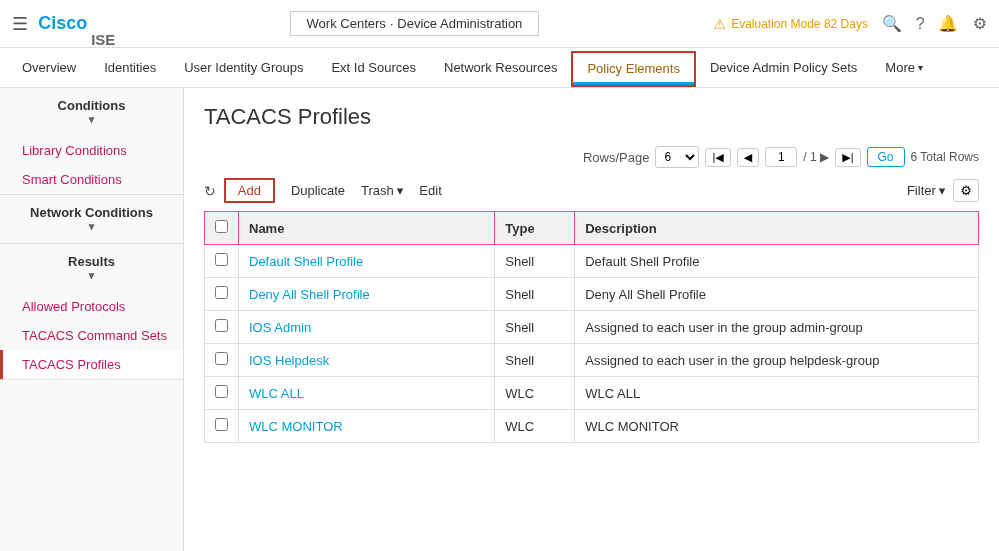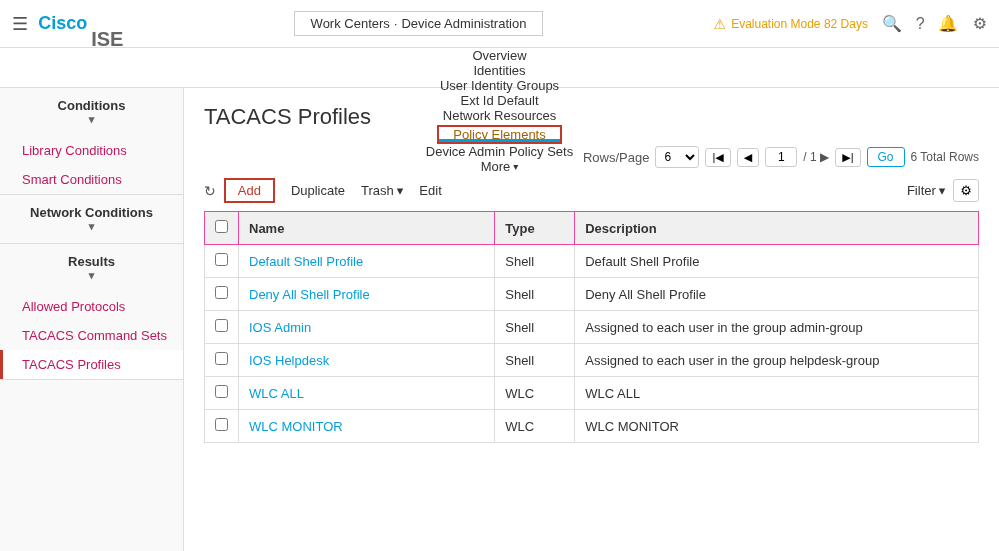--- a/index.html
+++ b/index.html
@@ -3,30 +3,30 @@
   <meta charset="utf-8">
   <style>
     * { box-sizing: border-box; margin: 0; padding: 0; }
     body { font-family: -apple-system, BlinkMacSystemFont, 'Segoe UI', Arial, sans-serif; font-size: 13px; color: #333; background: #fff; width: 999px; height: 551px; overflow: hidden; }
 
     
     .topbar { display: flex; align-items: center; height: 48px; background: #fff; border-bottom: 1px solid #ddd; padding: 0 12px; gap: 10px; }
     .hamburger { font-size: 18px; cursor: pointer; color: #555; }
     .cisco-logo { display: flex; align-items: center; gap: 4px; font-weight: 700; font-size: 16px; color: #1d6fa4; }
     .cisco-logo .cisco-text { color: #049fd9; font-size: 18px; font-weight: 700; text-align: right; }
-    .cisco-logo .ise-text { color: #666; font-size: 20px; margin-top: 32px; }
+    .cisco-logo .ise-text { color: #666; font-size: 15px; margin-top: 32px; }
     .breadcrumb-box { flex: 1; display: flex; justify-content: center; }
     .breadcrumb-inner { border: 1px solid #ccc; padding: 4px 16px; font-size: 13px; color: #333; }
     .topbar-right { display: flex; align-items: center; gap: 14px; margin-left: auto; }
     .warning-badge { display: flex; align-items: center; gap: 5px; color: #e8a000; font-size: 12px; }
     .warning-icon { font-size: 14px; }
     .topbar-icon { font-size: 16px; color: #666; cursor: pointer; }
 
     
-    .navbar { display: flex; align-items: center; height: 40px; background: #fff; border-bottom: 1px solid #ddd; padding: 0 8px; flex-direction: column; }
+    .navbar { display: flex; align-items: center; height: 40px; background: #fff; border-bottom: 1px solid #ddd; padding: 0 8px; }
     .nav-item { padding: 0 14px; height: 40px; display: flex; align-items: center; cursor: pointer; font-size: 13px; color: #333; white-space: nowrap; position: relative; }
     .nav-item.active { color: #049fd9; font-weight: 500; }
     .nav-item.active::after { content: ''; position: absolute; bottom: 0; left: 0; right: 0; height: 3px; background: #049fd9; }
     .nav-item .chevron { font-size: 10px; margin-left: 3px; }
 
     
     .layout { display: flex; height: calc(551px - 88px); }
 
     
     .sidebar { width: 184px; border-right: 1px solid #ddd; background: #f9f9f9; overflow-y: auto; flex-shrink: 0; }
@@ -91,21 +91,21 @@
     <span class="topbar-icon">?</span>
     <span class="topbar-icon">🔔</span>
     <span class="topbar-icon">⚙</span>
   </div>
 </div>
 
 <div class="navbar">
   <div class="nav-item">Overview</div>
   <div class="nav-item">Identities</div>
   <div class="nav-item">User Identity Groups</div>
-  <div class="nav-item">Ext Id Default</div>
+  <div class="nav-item">Ext Id Sources</div>
   <div class="nav-item">Network Resources</div>
   <div class="nav-item active" style="border: 2px solid #c0392b; color: #a16207; height: 36px; margin-top: 2px;">Policy Elements</div>
   <div class="nav-item">Device Admin Policy Sets</div>
   <div class="nav-item">More <span class="chevron">▾</span></div>
 </div>
 
 <div class="layout">
 
   <div class="sidebar">
 

